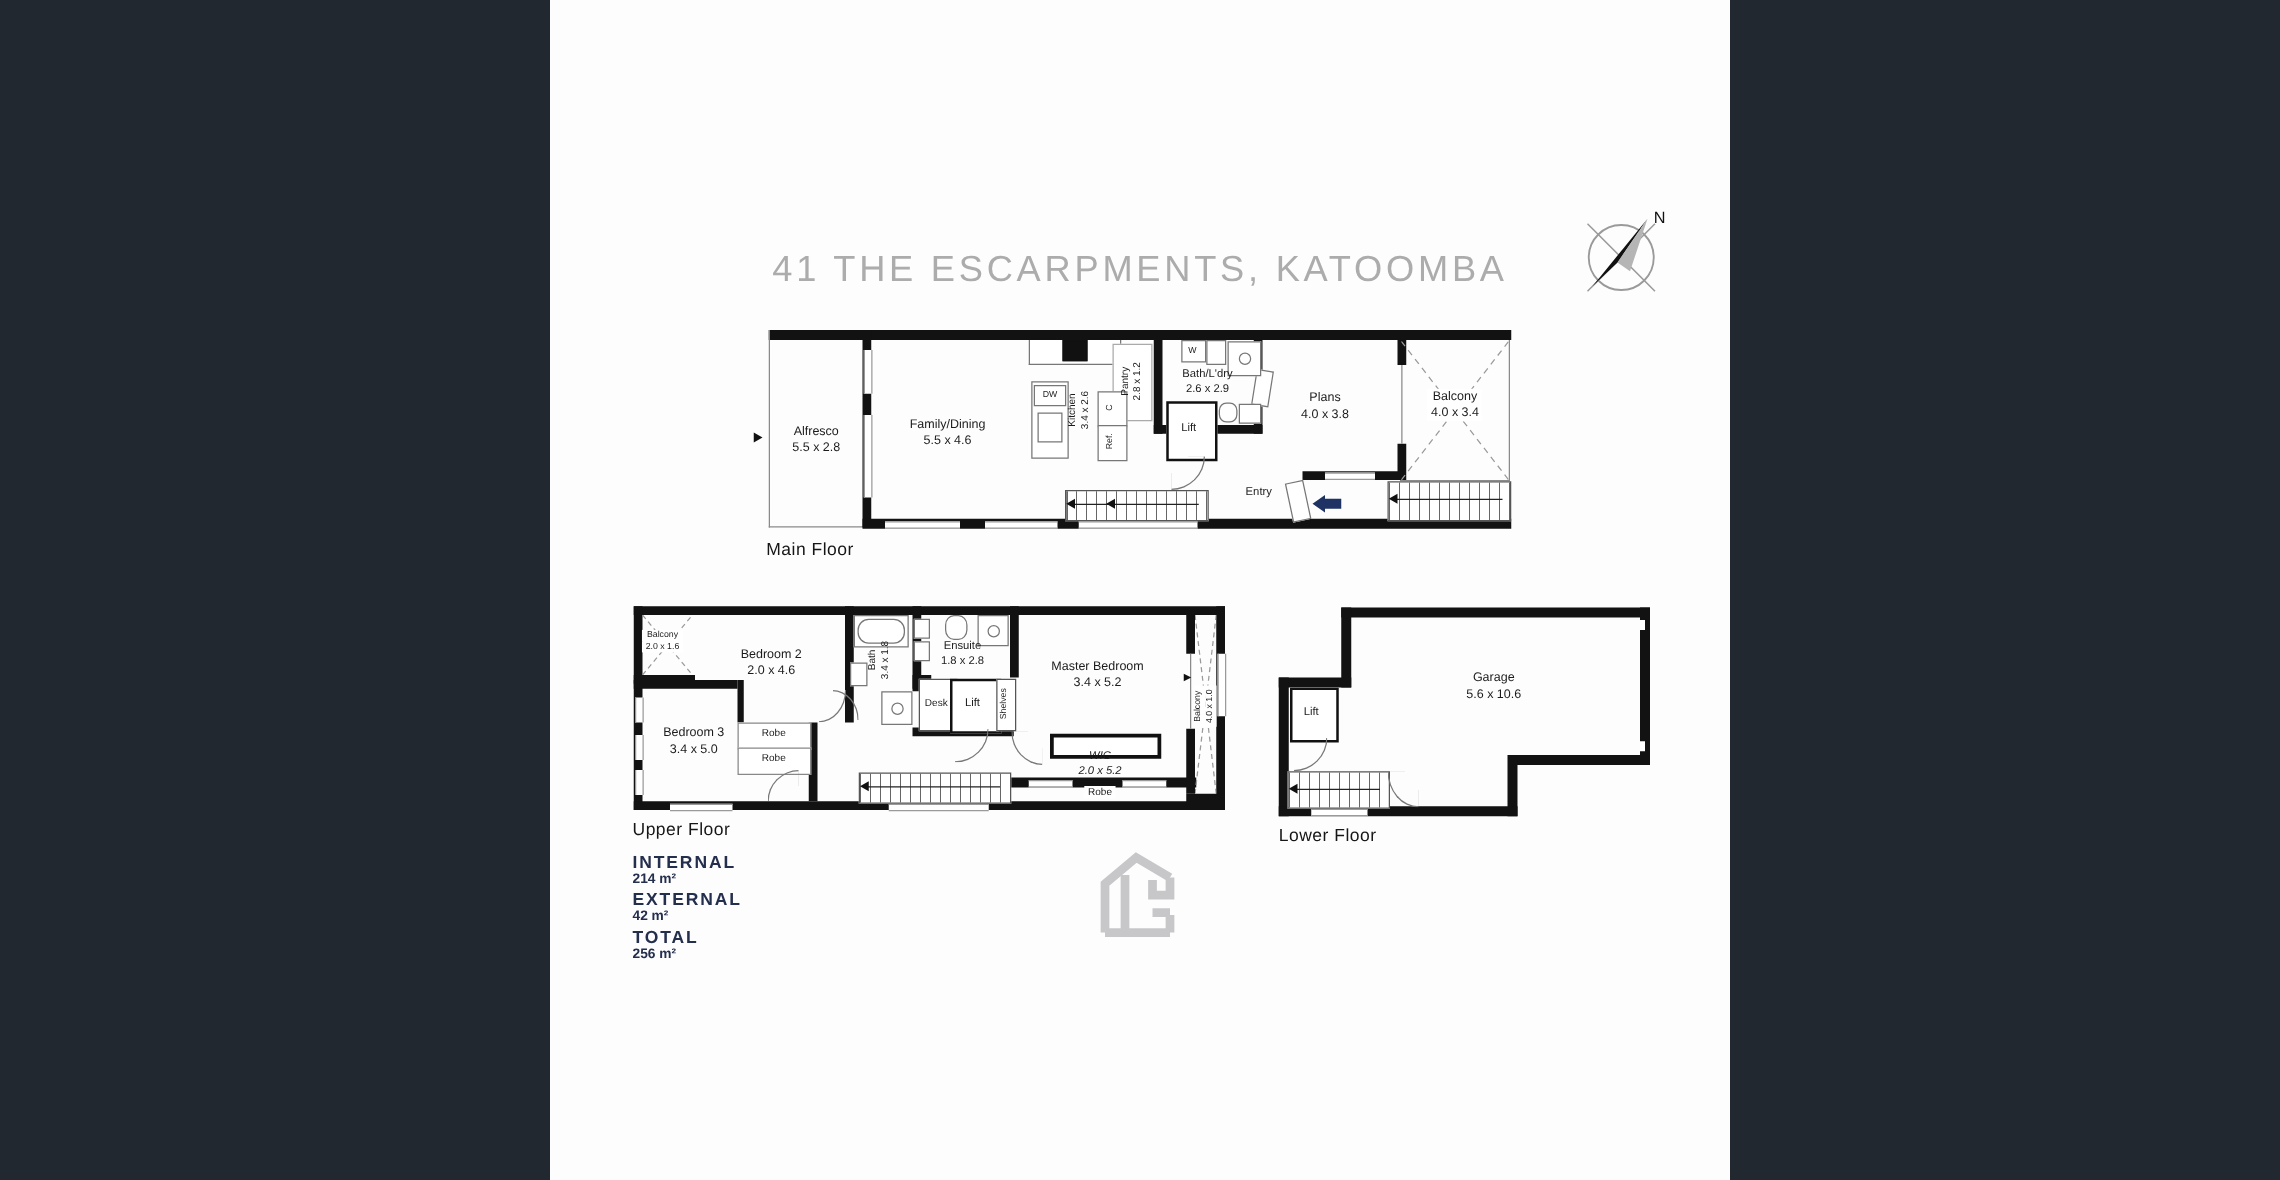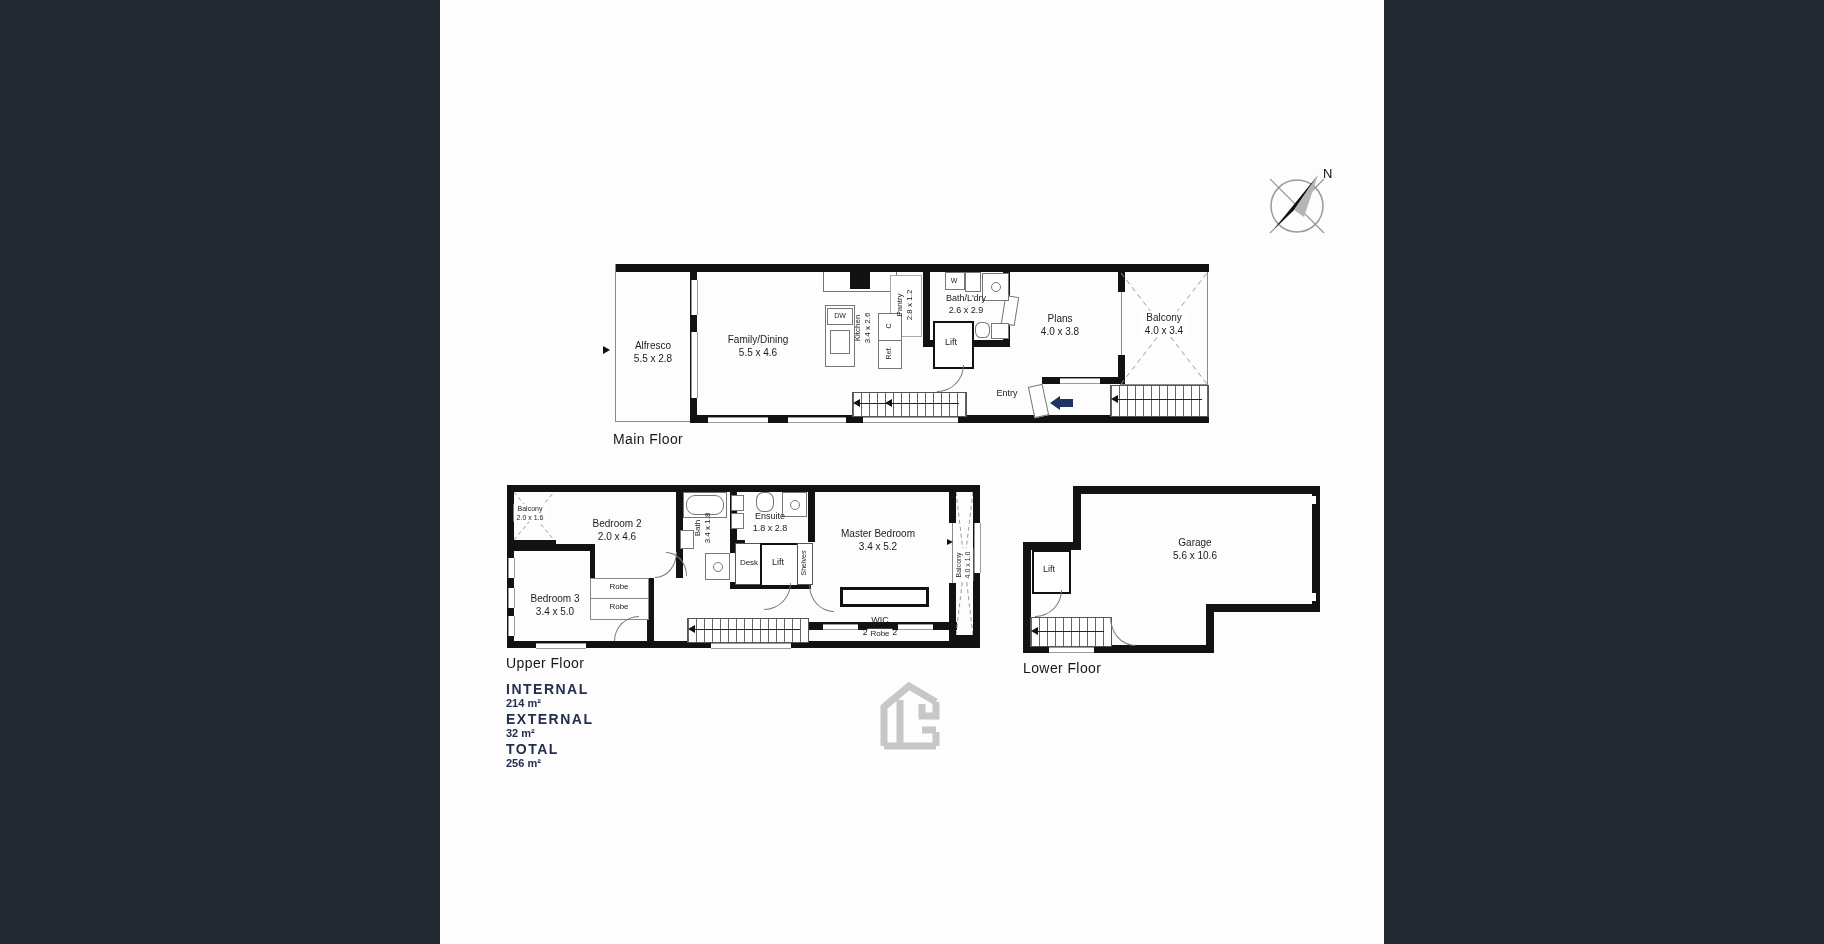--- a/index.html
+++ b/index.html
@@ -37,20 +37,21 @@
   .a-h{position:absolute;font-size:14px;font-weight:bold;letter-spacing:1.5px;color:#242e4d;white-space:nowrap;}
   .a-v{position:absolute;font-size:11px;font-weight:bold;color:#242e4d;white-space:nowrap;}
   .disc{position:absolute;font-size:8.5px;line-height:1.5;color:#3c3c3c;white-space:nowrap;}
 </style>
 </head>
 <body>
 
 <div class="canvas">
   <div class="page">
 
+    <div class="title">41 THE ESCARPMENTS, KATOOMBA</div>
 
     <svg style="position:absolute;left:820px;top:158px;" width="92" height="92" viewBox="0 0 92 92">
       <circle cx="37" cy="48" r="26" fill="none" stroke="#9a9a9a" stroke-width="1.5"></circle>
       <line x1="10" y1="21" x2="64" y2="75" stroke="#9a9a9a" stroke-width="1.2"></line>
       <line x1="10" y1="75" x2="64" y2="21" stroke="#9a9a9a" stroke-width="1.2"></line>
       <polygon points="58,17 14,71 34,52" fill="#111"></polygon>
       <polygon points="58,17 34,52 44,59" fill="#b5b5b5"></polygon>
       <text x="63" y="20" font-size="13" fill="#111" font-family="Liberation Sans, sans-serif">N</text>
     </svg>
 
@@ -239,41 +240,41 @@
       <div class="arrR" style="left:441px;top:56px;border-left-width:6px;border-top-width:3.5px;border-bottom-width:3.5px;"></div>
 
       <div class="lbl s7" style="left:24px;top:30px;">
           <span class="chip">Balcony</span>
           <span class="chip">2.0 x 1.6</span>
         </div>
       <div class="lbl" style="left:111px;top:47px;">
           <span>Bedroom 2</span>
           <span>2.0 x 4.6</span>
         </div>
-      <div class="lbl" style="left:49px;top:122px;">
+      <div class="lbl" style="left:49px;top:110px;">
           <span>Bedroom 3</span>
           <span>3.4 x 5.0</span>
         </div>
       <div class="vlbl" style="left:197px;top:45px;">
           <span>Bath</span>
           <span>3.4 x 1.8</span>
         </div>
       <div class="lbl s9" style="left:264px;top:40px;">
           <span>Ensuite</span>
           <span>1.8 x 2.8</span>
         </div>
       <div class="lbl" style="left:372px;top:57px;">
           <span>Master Bedroom</span>
           <span>3.4 x 5.2</span>
         </div>
       <div class="vlbl s7" style="left:458px;top:82px;">
           <span class="chip">Balcony</span>
           <span class="chip">4.0 x 1.0</span>
         </div>
-      <div class="lbl s9" style="left:374px;top:144px;">
+      <div class="lbl s9" style="left:374px;top:128px;font-style:italic;">
           <span>WIC</span>
           <span>2.0 x 5.2</span>
         </div>
       <div class="lbl s8" style="left:113px;top:104px;">
           <span>Robe</span>
         </div>
       <div class="lbl s8" style="left:113px;top:124px;">
           <span>Robe</span>
         </div>
       <div class="lbl s8" style="left:374px;top:151px;">
@@ -318,21 +319,21 @@
         </div>
       <div class="lbl s9" style="left:26px;top:87px;">
           <span>Lift</span>
         </div>
       <div class="floorname" style="left:0;top:177px;">Lower Floor</div>
     </div>
 
     <div class="a-h" style="left:66px;top:681px;">INTERNAL</div>
     <div class="a-v" style="left:66px;top:697px;">214 m²</div>
     <div class="a-h" style="left:66px;top:711px;">EXTERNAL</div>
-    <div class="a-v" style="left:66px;top:727px;">32 m²</div>
+    <div class="a-v" style="left:66px;top:727px;">42 m²</div>
     <div class="a-h" style="left:66px;top:741px;">TOTAL</div>
     <div class="a-v" style="left:66px;top:757px;">256 m²</div>
 
 
     <svg style="position:absolute;left:438px;top:680px;" width="66" height="70" viewBox="0 0 66 70">
       <g fill="none" stroke="#c7c7ca" stroke-width="7">
         <path d="M6 66 V27 L31 6 L58 22"></path>
         <path d="M6 66 H58"></path>
         <path d="M22 66 V20"></path>
         <path d="M58 22 V36 H44 V24"></path>

